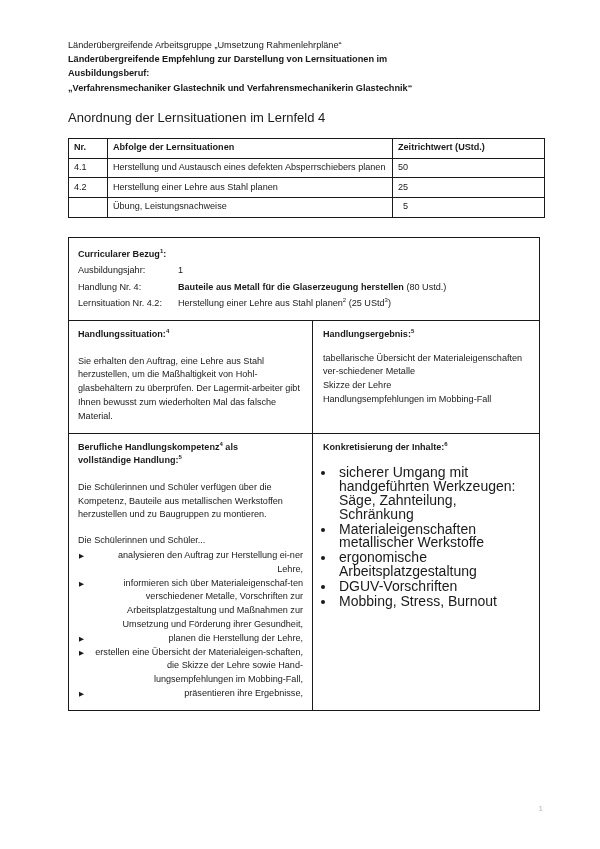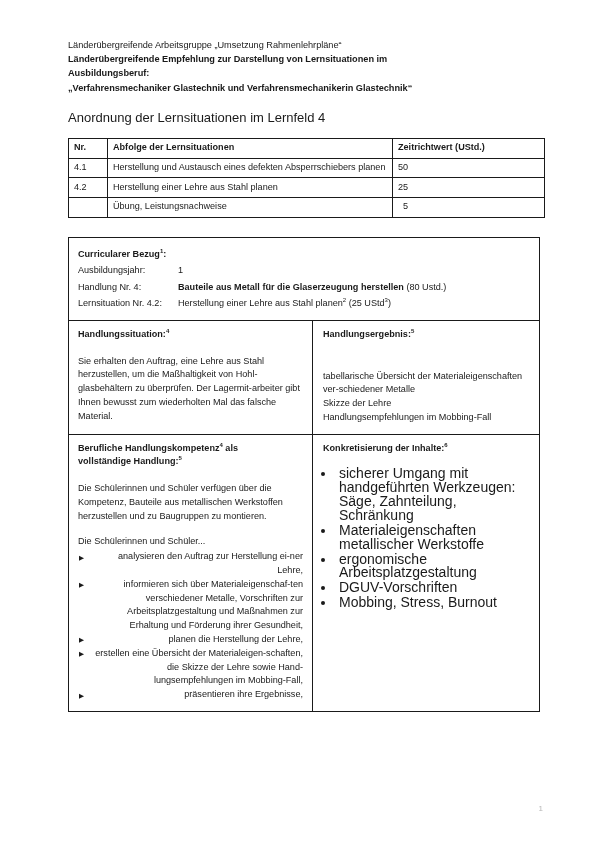--- a/index.html
+++ b/index.html
@@ -105,21 +105,21 @@
     font-size: 9.1px;
     line-height: 13.6px;
   }
   .para {
     font-size: 9.1px;
     line-height: 13.8px;
     margin-top: 13px;
   }
   .para.tight { margin-top: 12px; }
   .lines { font-size: 9.1px; line-height: 13.8px; }
-  .lines.gap { margin-top: 28px; }
+  .lines.gap { margin-top: 10px; }
 
   ul.dots {
     margin: 12px 0 0 0;
     padding-left: 13px;
     font-size: 14px;
     line-height: 13.8px;
   }
   ul.dots li { margin-bottom: 1.2px; padding-left: 3px; }
 
   ul.arrows {
@@ -228,21 +228,21 @@
 
     <div class="sec last two-col">
       <div class="col-l">
         <div class="col-hd"><span>Berufliche Handlungskompetenz</span><sup>4</sup><span> als</span><br><span>vollständige Handlung:</span><sup>5</sup></div>
 
         <div class="para">Die Schülerinnen und Schüler verfügen über die Kompetenz, Bauteile aus metallischen Werkstoffen herzustellen und zu Baugruppen zu montieren.</div>
         <div class="para tight">Die Schülerinnen und Schüler...</div>
 
         <ul class="arrows">
           <li>analysieren den Auftrag zur Herstellung ei-ner Lehre,</li>
-          <li>informieren sich über Materialeigenschaf-ten verschiedener Metalle, Vorschriften zur Arbeitsplatzgestaltung und Maßnahmen zur Erhaltung und Förderung ihrer Gesundheit,</li>
+          <li>informieren sich über Materialeigenschaf-ten verschiedener Metalle, Vorschriften zur Arbeitsplatzgestaltung und Maßnahmen zur Umsetzung und Förderung ihrer Gesundheit,</li>
           <li>planen die Herstellung der Lehre,</li>
           <li>erstellen eine Übersicht der Materialeigen-schaften, die Skizze der Lehre sowie Hand-lungsempfehlungen im Mobbing-Fall,</li>
           <li>präsentieren ihre Ergebnisse,</li>
         </ul>
       </div>
 
       <div class="col-r">
         <div class="col-hd"><span>Konkretisierung der Inhalte:</span><sup>6</sup></div>
         <ul class="dots">
           <li>sicherer Umgang mit handgeführten Werkzeugen: Säge, Zahnteilung, Schränkung</li>

